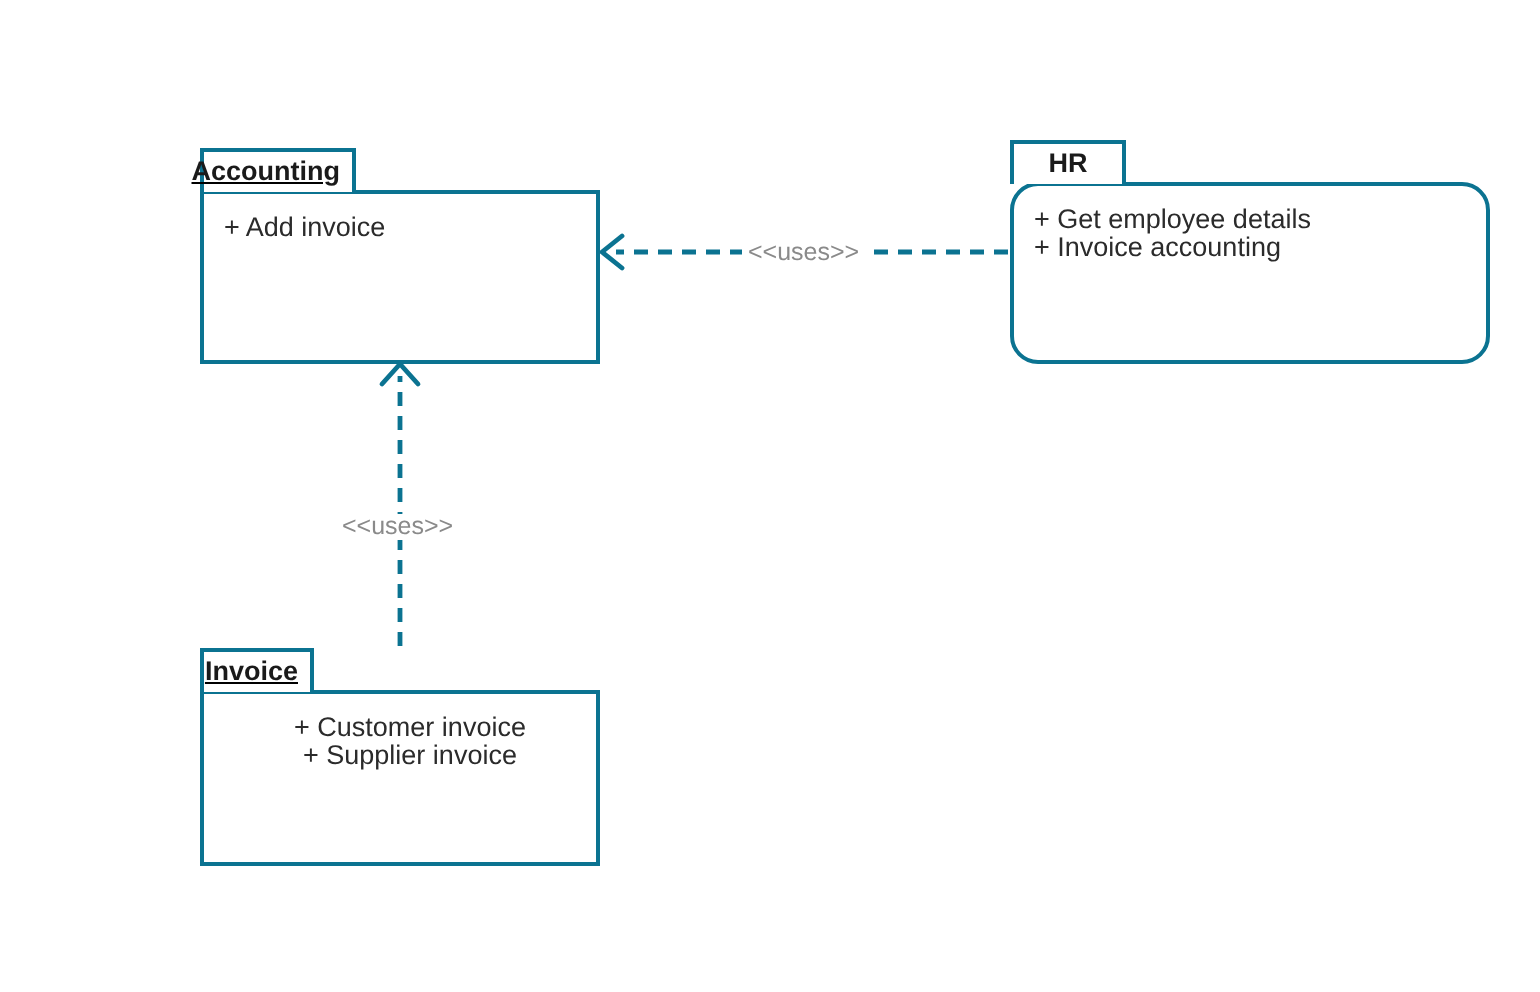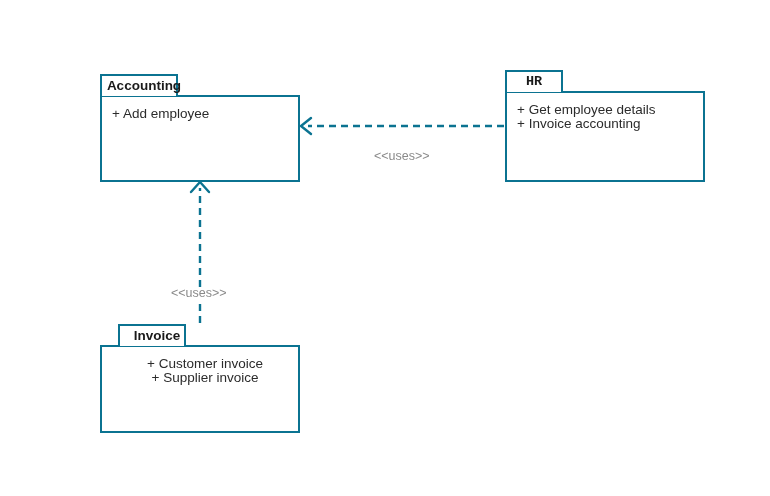--- a/index.html
+++ b/index.html
@@ -35,27 +35,27 @@
     height: 22px;
     box-sizing: border-box;
     border: 2px solid #0b7391;
     border-bottom: none;
     background: #ffffff;
     display: flex;
     align-items: center;
     z-index: 3;
   }
   .pkg-tab.align-left {
-    justify-content: center;
+    justify-content: flex-end;
     padding: 0 6px 0 16px;
+    text-decoration: underline;
   }
   .pkg-tab.align-center {
     justify-content: center;
     padding: 0 23px;
-    font-family: Liberation Mono, monospace;
   }
   .pkg-tab-label {
     font-size: 13.5px;
     font-weight: bold;
     color: #1a1a1a;
     line-height: 1;
     white-space: nowrap;
   }
   .pkg-body {
     position: absolute;
@@ -76,21 +76,20 @@
   }
   .edge-label {
     position: absolute;
     font-size: 12.5px;
     color: #8a8a8a;
     background: #ffffff;
     white-space: nowrap;
     padding: 0 3px;
     line-height: 1;
     z-index: 4;
-    margin-top: 30px;
   }
 </style>
 </head>
 <body>
 
 <div id="canvas">
 
   <svg id="edges" viewBox="0 0 770 496" xmlns="http://www.w3.org/2000/svg">
 
     <g>
@@ -103,39 +102,39 @@
       <polyline points="191,192 200,182 209,192" fill="none" stroke="#0b7391" stroke-width="2.4" stroke-linecap="round" stroke-linejoin="round"></polyline>
     </g>
   </svg>
 
   <div class="package" style="left:100px; top:74px; width:200px; height:108px;">
     <div class="pkg-tab align-left" style="width:78px;">
       <span class="pkg-tab-label">Accounting</span>
     </div>
     <div class="pkg-body" style="top:21px; width:200px; height:87px;">
       <div class="pkg-members">
-        <div class="pkg-member">+ Add employee</div>
+        <div class="pkg-member">+ Add invoice</div>
       </div>
     </div>
   </div>
 
   <div class="package" style="left:505px; top:70px; width:200px; height:112px;">
     <div class="pkg-tab align-center" style="width:58px;">
       <span class="pkg-tab-label">HR</span>
     </div>
-    <div class="pkg-body" style="top:21px; width:200px; height:91px;">
+    <div class="pkg-body" style="top:21px; width:240px; height:91px;border-radius:14px;">
       <div class="pkg-members">
         <div class="pkg-member">+ Get employee details</div>
         <div class="pkg-member">+ Invoice accounting</div>
       </div>
     </div>
   </div>
 
   <div class="package" style="left:100px; top:324px; width:200px; height:109px;">
-    <div class="pkg-tab align-left" style="width:68px;margin-left:18px;">
+    <div class="pkg-tab align-left" style="width:57px;">
       <span class="pkg-tab-label">Invoice</span>
     </div>
     <div class="pkg-body" style="top:21px; width:200px; height:88px;text-align:center;">
       <div class="pkg-members">
         <div class="pkg-member">+ Customer invoice</div>
         <div class="pkg-member">+ Supplier invoice</div>
       </div>
     </div>
   </div>
 

